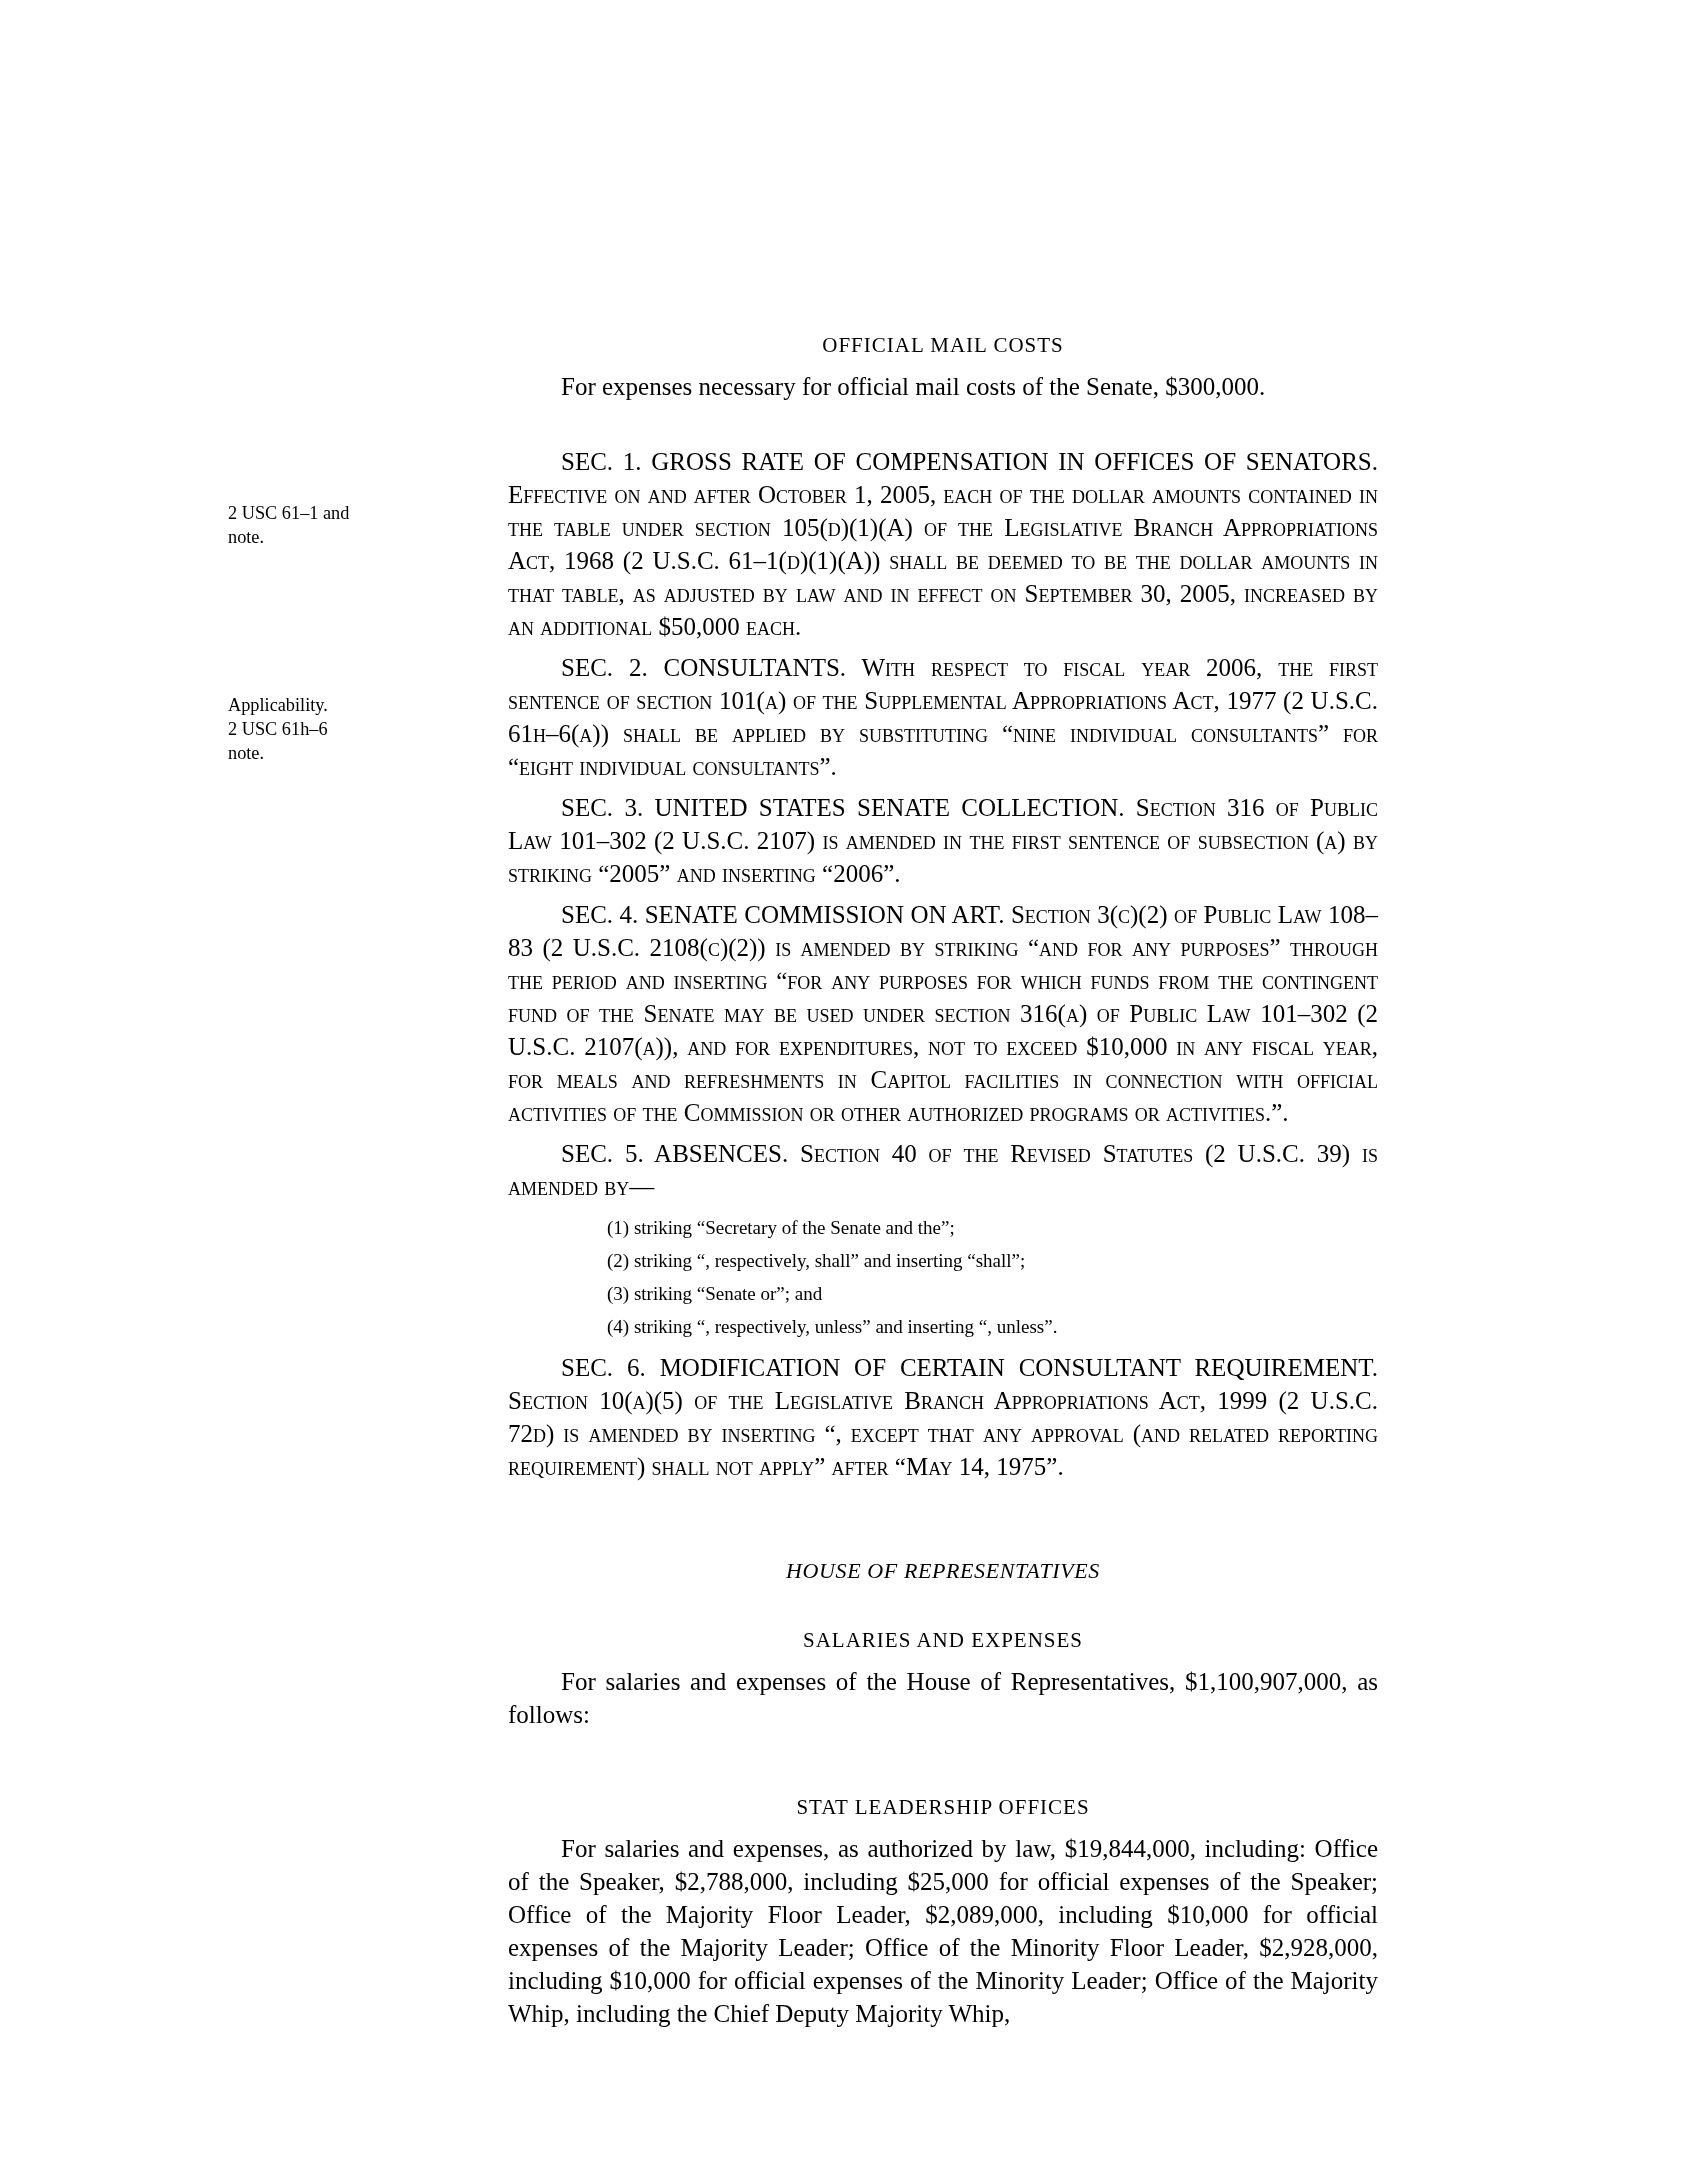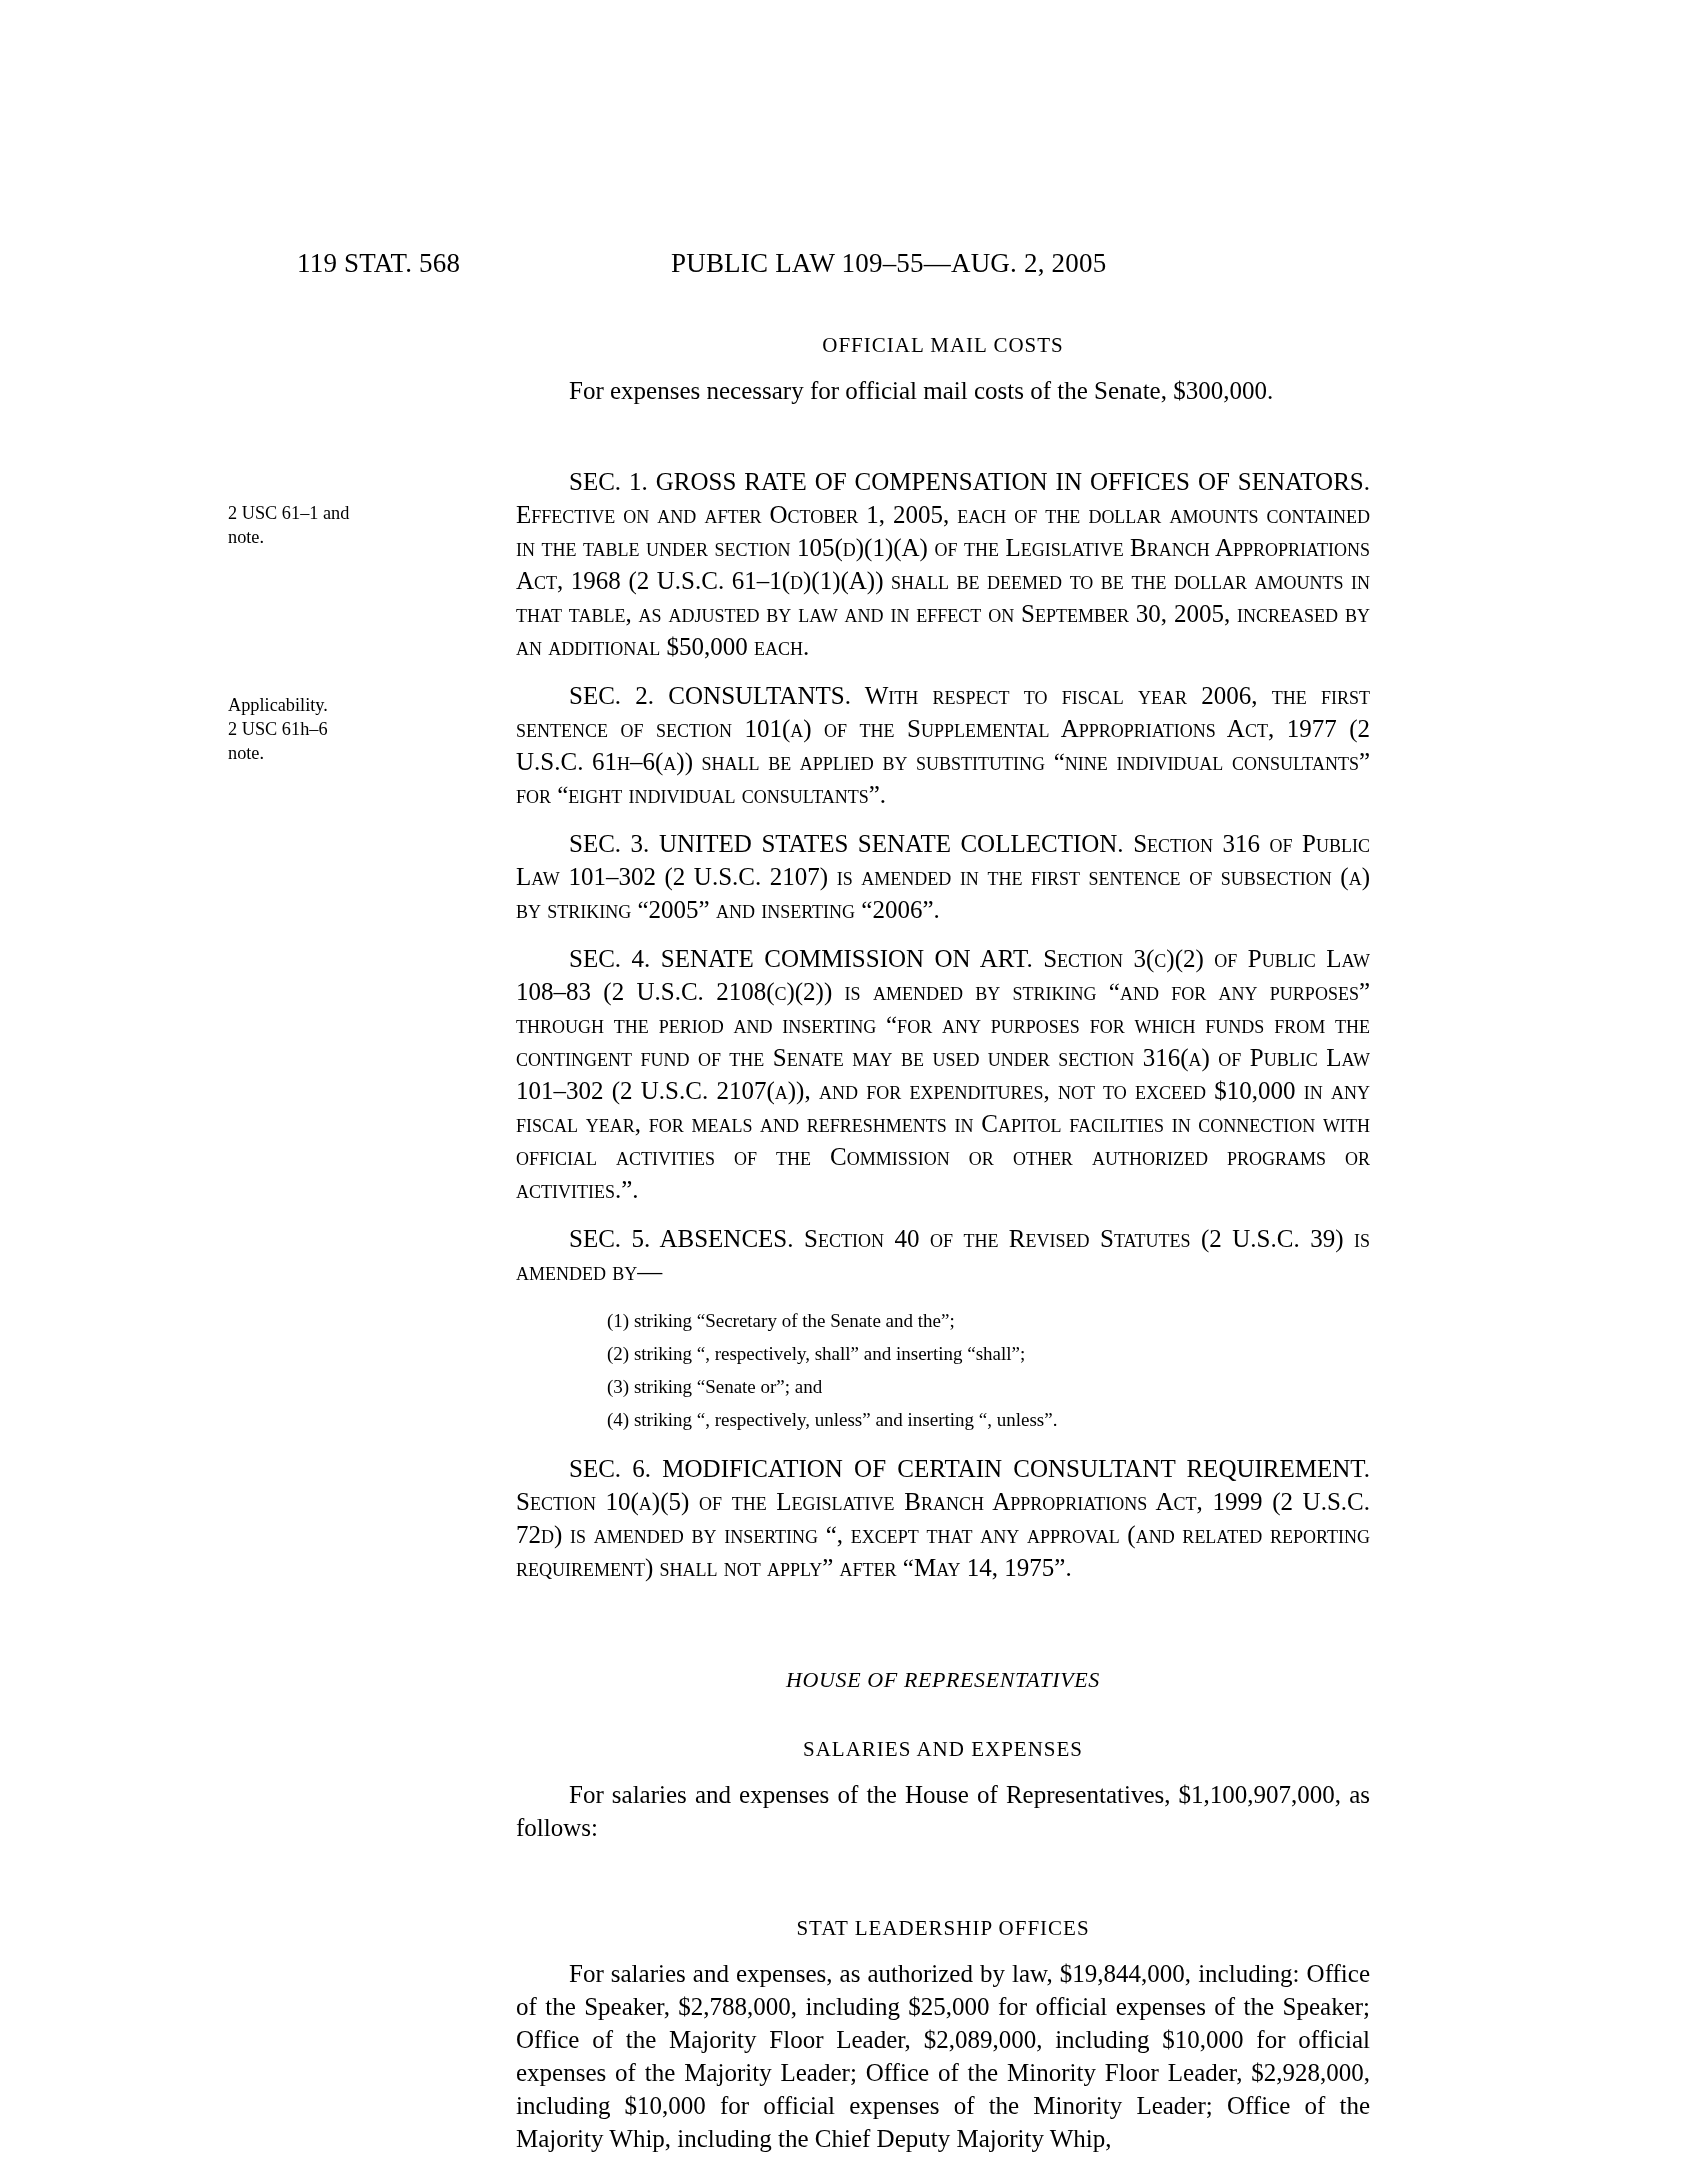--- a/index.html
+++ b/index.html
@@ -54,21 +54,21 @@
     font-size: 21px;
     letter-spacing: 1px;
     margin: 16px 0 12px 0;
   }
   .center-head.big {
     font-size: 22px;
     letter-spacing: 0.6px;
     font-style: italic;
   }
   p.para {
-    margin: 16px;
+    margin: 8px;
     text-align: justify;
     text-justify: inter-word;
     font-size: 25px;
     line-height: 33px;
     text-indent: 53px;
     hyphens: manual;
   }
   p.sub {
     margin: 0;
     text-align: justify;
@@ -94,24 +94,20 @@
   }
   .sidenote div { white-space: nowrap; }
   #sidenote-1 { top: 501px; }
   #sidenote-2 { top: 693px; }
 </style>
 </head>
 <body>
 
 <div class="page">
 
-  <div class="runhead">
-    <span class="stat">119 STAT. 568</span>
-    <span class="law">PUBLIC LAW 109–55—AUG. 2, 2005</span>
-  </div>
 
   <div class="sidenote" id="sidenote-1">
     <div>2 USC 61–1 and</div>
     <div>note.</div>
   </div>
   <div class="sidenote" id="sidenote-2">
     <div>Applicability.</div>
     <div>2 USC 61h–6</div>
     <div>note.</div>
   </div>

